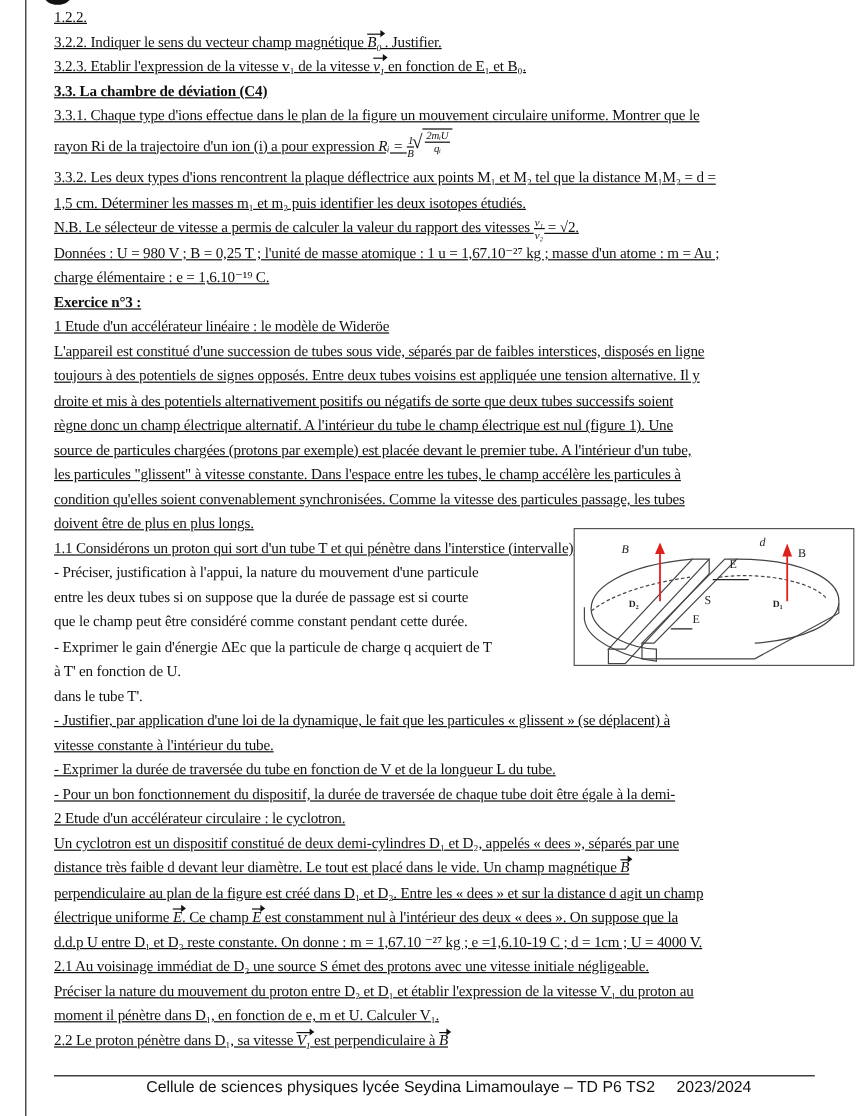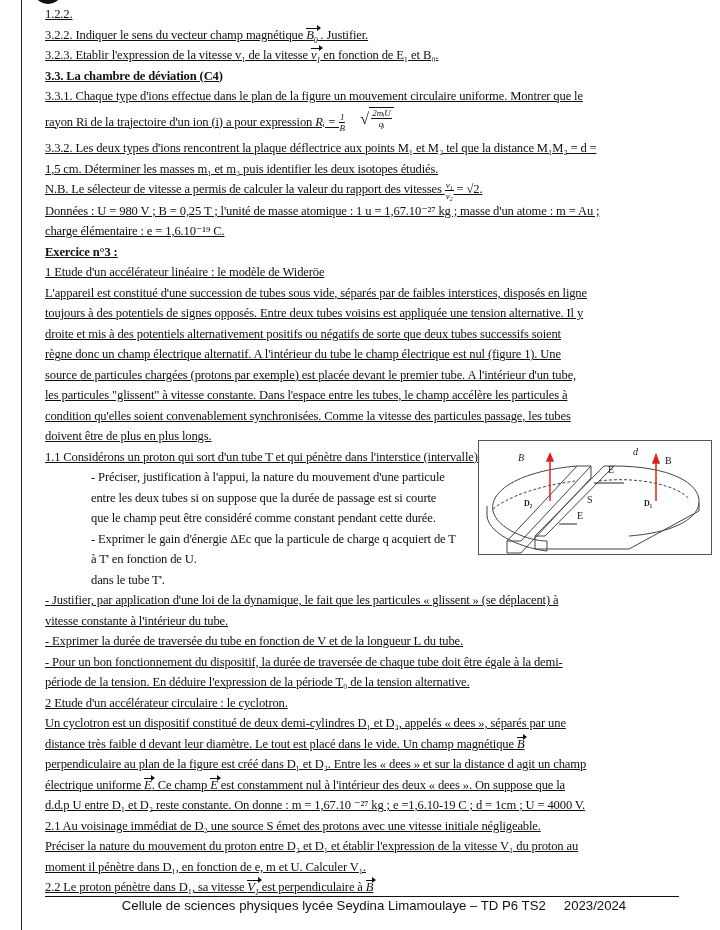--- a/index.html
+++ b/index.html
@@ -10,28 +10,28 @@
   .page { position: absolute; left: 45px; top: 4px; width: 640px; font-size: 12.6px; line-height: 20.5px; letter-spacing: -0.15px; }
   .line { white-space: nowrap; text-decoration: underline; }
   .bold { font-weight: bold; }
   .u { text-decoration: underline; }
   .vec { position: relative; font-style: italic; }
   .vec::before { content: ""; position: absolute; left: 0; right: -1px; top: 0px; border-top: 1px solid #111; }
   .vec::after { content: ""; position: absolute; right: -3px; top: -3px; border-left: 4px solid #111; border-top: 3px solid transparent; border-bottom: 3px solid transparent; }
   .frac { display: inline-block; vertical-align: middle; text-align: center; font-size: 9px; line-height: 10px; font-style: italic; }
   .frac .num { display: block; border-bottom: 1px solid #111; padding: 0 1px; }
   .frac .den { display: block; }
-  .sqrt { display: inline-block; vertical-align: middle; border-top: 1px solid #111; padding: 0 2px; position: relative; margin-left: 24px; }
+  .sqrt { display: inline-block; vertical-align: middle; border-top: 1px solid #111; padding: 0 2px; position: relative; margin-left: 7px; }
   .sqrt::before { content: "√"; position: absolute; left: -9px; top: -4px; font-size: 16px; font-style: normal; }
   .figure { position: absolute; left: 478px; top: 440px; width: 232px; height: 113px; border: 1px solid #555; background: #fff; }
   .figure svg { width: 100%; height: 100%; }
   .footer-rule { position: absolute; left: 45px; top: 896px; width: 634px; height: 1px; background: #111; }
   .footer { position: absolute; left: 57px; top: 898px; width: 634px; text-align: center; font-family: "Liberation Sans", "DejaVu Sans", sans-serif; font-size: 13.2px; }
   .sp { display: inline-block; width: 18px; }
-  .narrow { width: 430px; white-space: nowrap; margin-left: 46px; }
+  .narrow { width: 430px; white-space: nowrap; }
   sub, sup { font-size: 8px; line-height: 0; }
 </style>
 </head>
 <body>
 
 <div class="left-rule"></div>
 <div class="top-blob"></div>
 
 <div class="page">
   <div class="line">1.2.2.</div>
@@ -75,21 +75,20 @@
     <div class="narrow">que le champ peut être considéré comme constant pendant cette durée.</div>
     <div class="narrow">- Exprimer le gain d'énergie ΔEc que la particule de charge q acquiert de T</div>
     <div class="narrow">à T' en fonction de U.</div>
   </div>
   <div>
     <div class="narrow">dans le tube T'.</div>
     <div class="line">- Justifier, par application d'une loi de la dynamique, le fait que les particules « glissent » (se déplacent) à</div>
     <div class="line">vitesse constante à l'intérieur du tube.</div>
     <div class="line">- Exprimer la durée de traversée du tube en fonction de V et de la longueur L du tube.</div>
     <div class="line">- Pour un bon fonctionnement du dispositif, la durée de traversée de chaque tube doit être égale à la demi-</div>
-    <div class="line">période de la tension. En déduire l'expression de la période T₀ de la tension alternative.</div>
   </div>
 
   <div class="line u">2 Etude d'un accélérateur circulaire : le cyclotron.</div>
   <div>
     <div class="line">Un cyclotron est un dispositif constitué de deux demi-cylindres D₁ et D₂, appelés « dees », séparés par une</div>
     <div class="line"><span>distance très faible d devant leur diamètre. Le tout est placé dans le vide. Un champ magnétique </span><span class="vec">B</span></div>
     <div class="line">perpendiculaire au plan de la figure est créé dans D₁ et D₂. Entre les « dees » et sur la distance d agit un champ</div>
     <div class="line"><span>électrique uniforme </span><span class="vec">E</span><span>. Ce champ </span><span class="vec">E</span><span> est constamment nul à l'intérieur des deux  « dees ». On suppose que la</span></div>
     <div class="line">d.d.p  U entre  D₁ et D₂  reste  constante. On donne : m = 1,67.10 ⁻²⁷ kg ; e =1,6.10-19 C ; d = 1cm ;  U = 4000 V.</div>
   </div>

